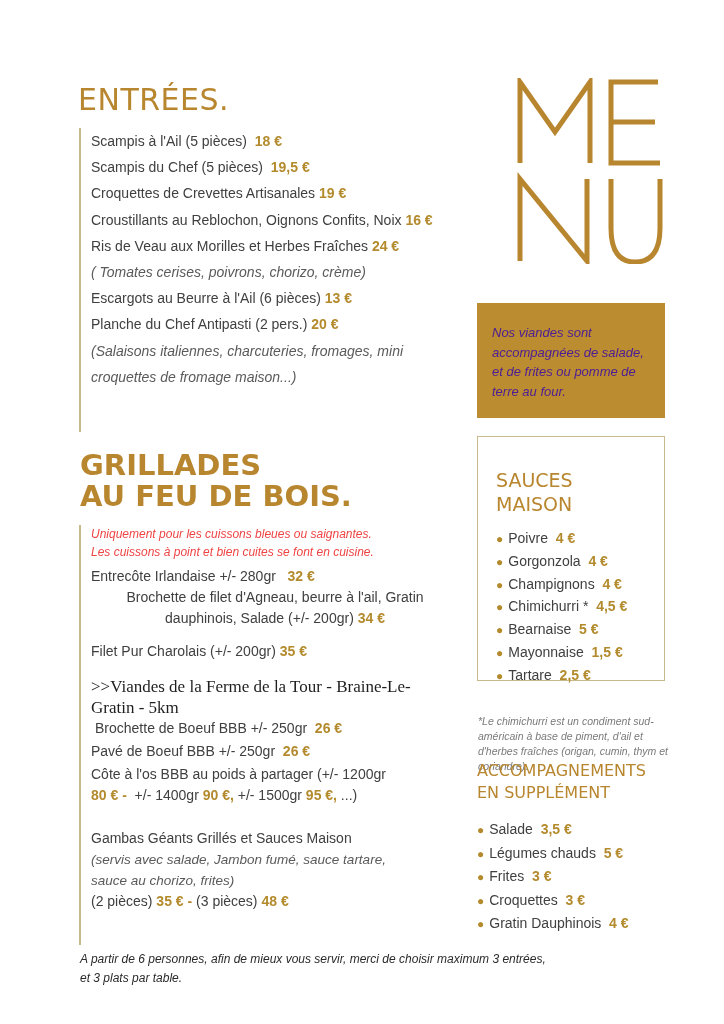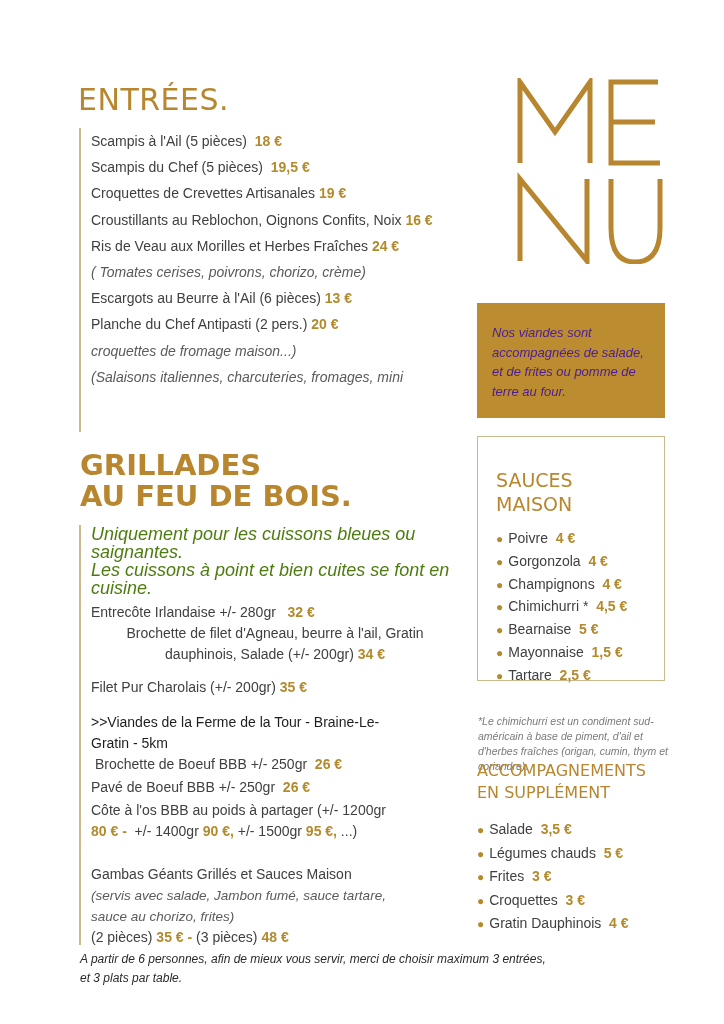--- a/index.html
+++ b/index.html
@@ -25,23 +25,23 @@
     
     .h-grill {
       position: absolute; left: 80px; top: 450px;
       font-size: 29px; line-height: 31px; color: #b8862e;
       font-family: "DejaVu Sans", sans-serif;
     }
     .grill-block {
       position: absolute; left: 79px; top: 525px; width: 380px; height: 420px;
       border-left: 2px solid #c9b98c; padding-left: 10px;
     }
-    .grill-block .intro { font-style: italic; font-size: 18px; line-height: 18px; color: #4d7c0f; }
+    .grill-block .intro { font-style: italic; font-size: 12px; line-height: 18px; color: #ef4444; }
     .grill-block .item { font-size: 14px; line-height: 21px; color: #404040; }
-    .grill-block .farm { font-size: 14px; line-height: 21px; color: #1e1e1e; }
+    .grill-block .farm { font-size: 17px; line-height: 21px; color: #1e1e1e; font-family: Liberation Serif, serif; }
     .grill-block .it { font-style: italic; color: #5a5a5a; font-size: 13.5px; }
 
     .footer-note {
       position: absolute; left: 80px; top: 950px; width: 560px;
       font-style: italic; font-size: 12px; line-height: 19px; color: #2a2a2a;
     }
 
     
     .menu-word { position: absolute; left: 515px; top: 78px; width: 152px; height: 186px; }
 
@@ -80,22 +80,22 @@
 <h2 class="h-entrees">ENTRÉES.</h2>
 <div class="entrees-block">
   <div class="line"><span>Scampis à l'Ail (5 pièces)</span>&nbsp; <span class="price">18 €</span></div>
   <div class="line"><span>Scampis du Chef (5 pièces)</span>&nbsp; <span class="price">19,5 €</span></div>
   <div class="line"><span>Croquettes de Crevettes Artisanales</span> <span class="price">19 €</span></div>
   <div class="line"><span>Croustillants au Reblochon, Oignons Confits, Noix</span> <span class="price">16 €</span></div>
   <div class="line"><span>Ris de Veau aux Morilles et Herbes Fraîches</span> <span class="price">24 €</span></div>
   <div class="line note">( Tomates cerises, poivrons, chorizo, crème)</div>
   <div class="line"><span>Escargots au Beurre à l'Ail (6 pièces)</span> <span class="price">13 €</span></div>
   <div class="line"><span>Planche du Chef Antipasti (2 pers.)</span> <span class="price">20 €</span></div>
+  <div class="line note">(Salaisons italiennes, charcuteries, fromages, mini</div>
   <div class="line note">croquettes de fromage maison...)</div>
-  <div class="line note">(Salaisons italiennes, charcuteries, fromages, mini</div>
 </div>
 
 <h2 class="h-grill">
   <span>GRILLADES</span><br>
   <span>AU FEU DE BOIS.</span>
 </h2>
 <div class="grill-block">
   <div class="intro">
     <span>Uniquement pour les cuissons bleues ou saignantes.</span><br>
     <span>Les cuissons à point et bien cuites se font en cuisine.</span>

